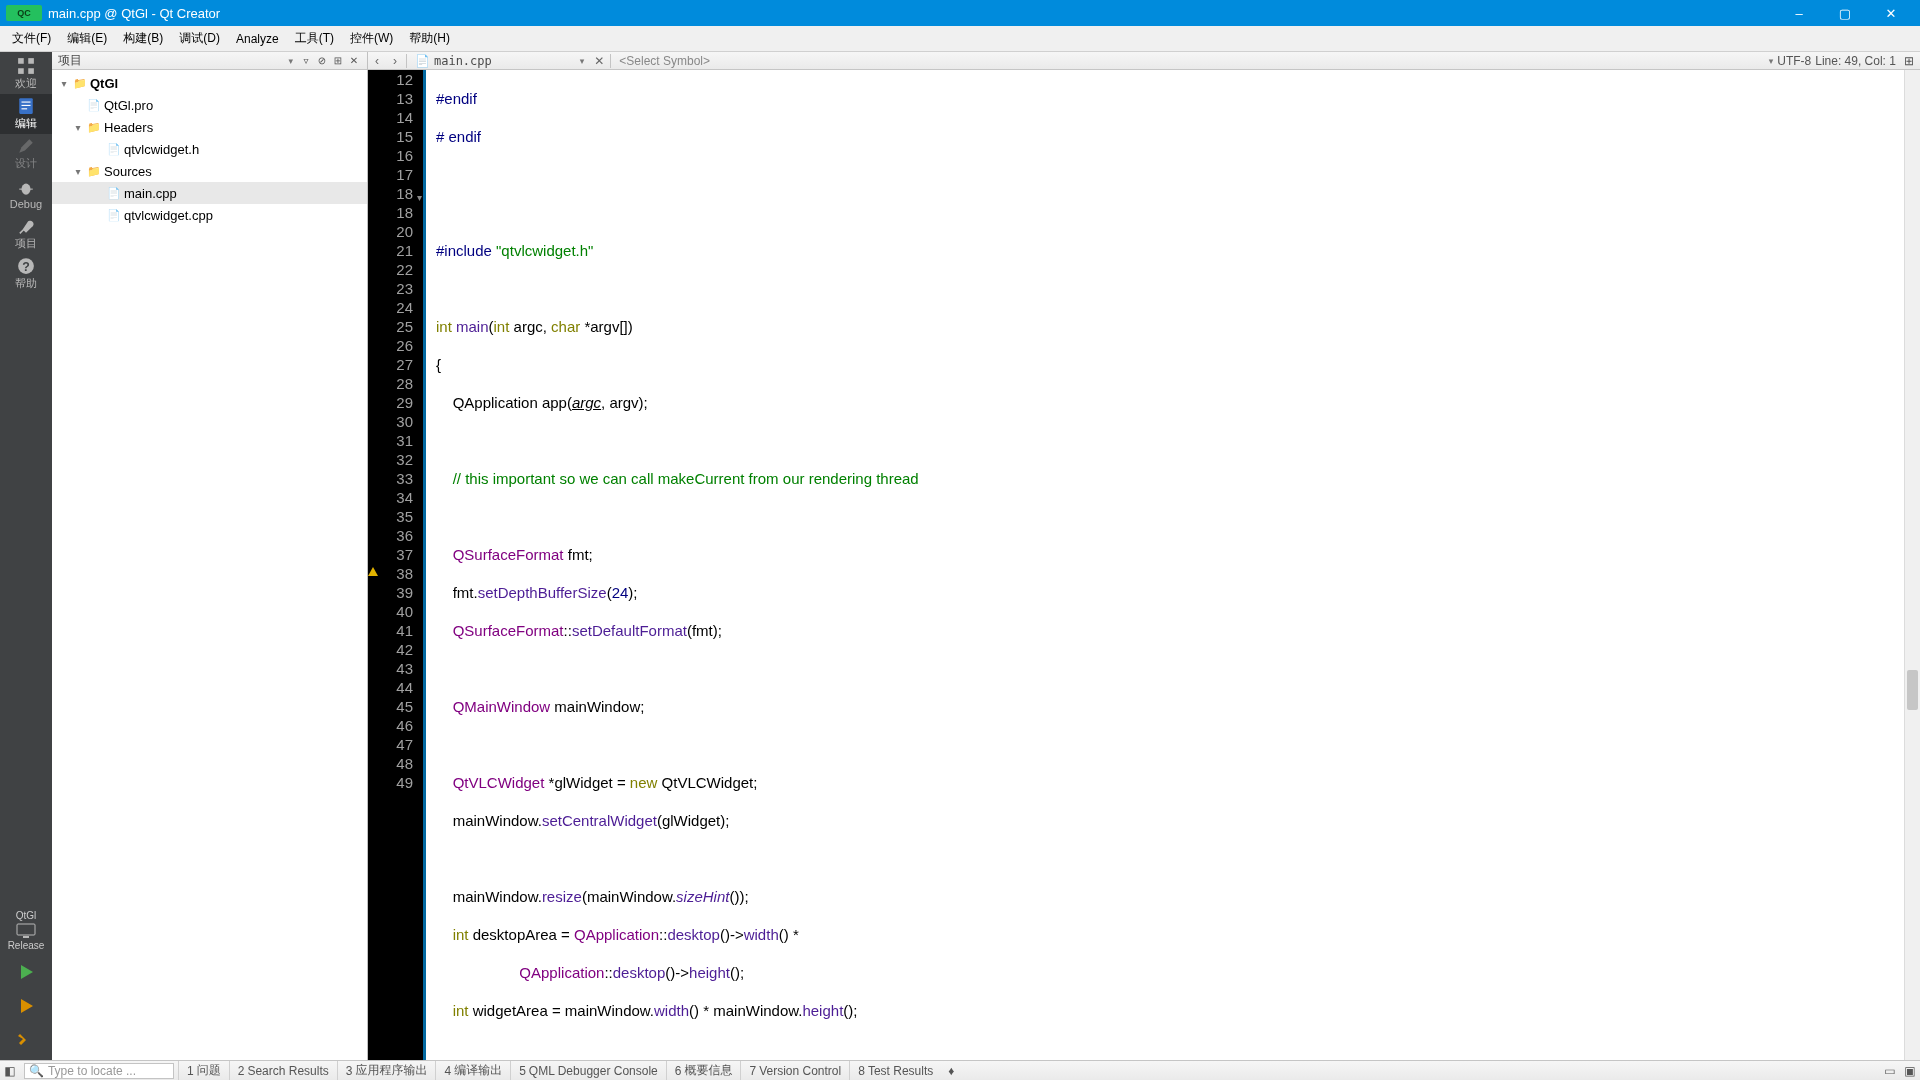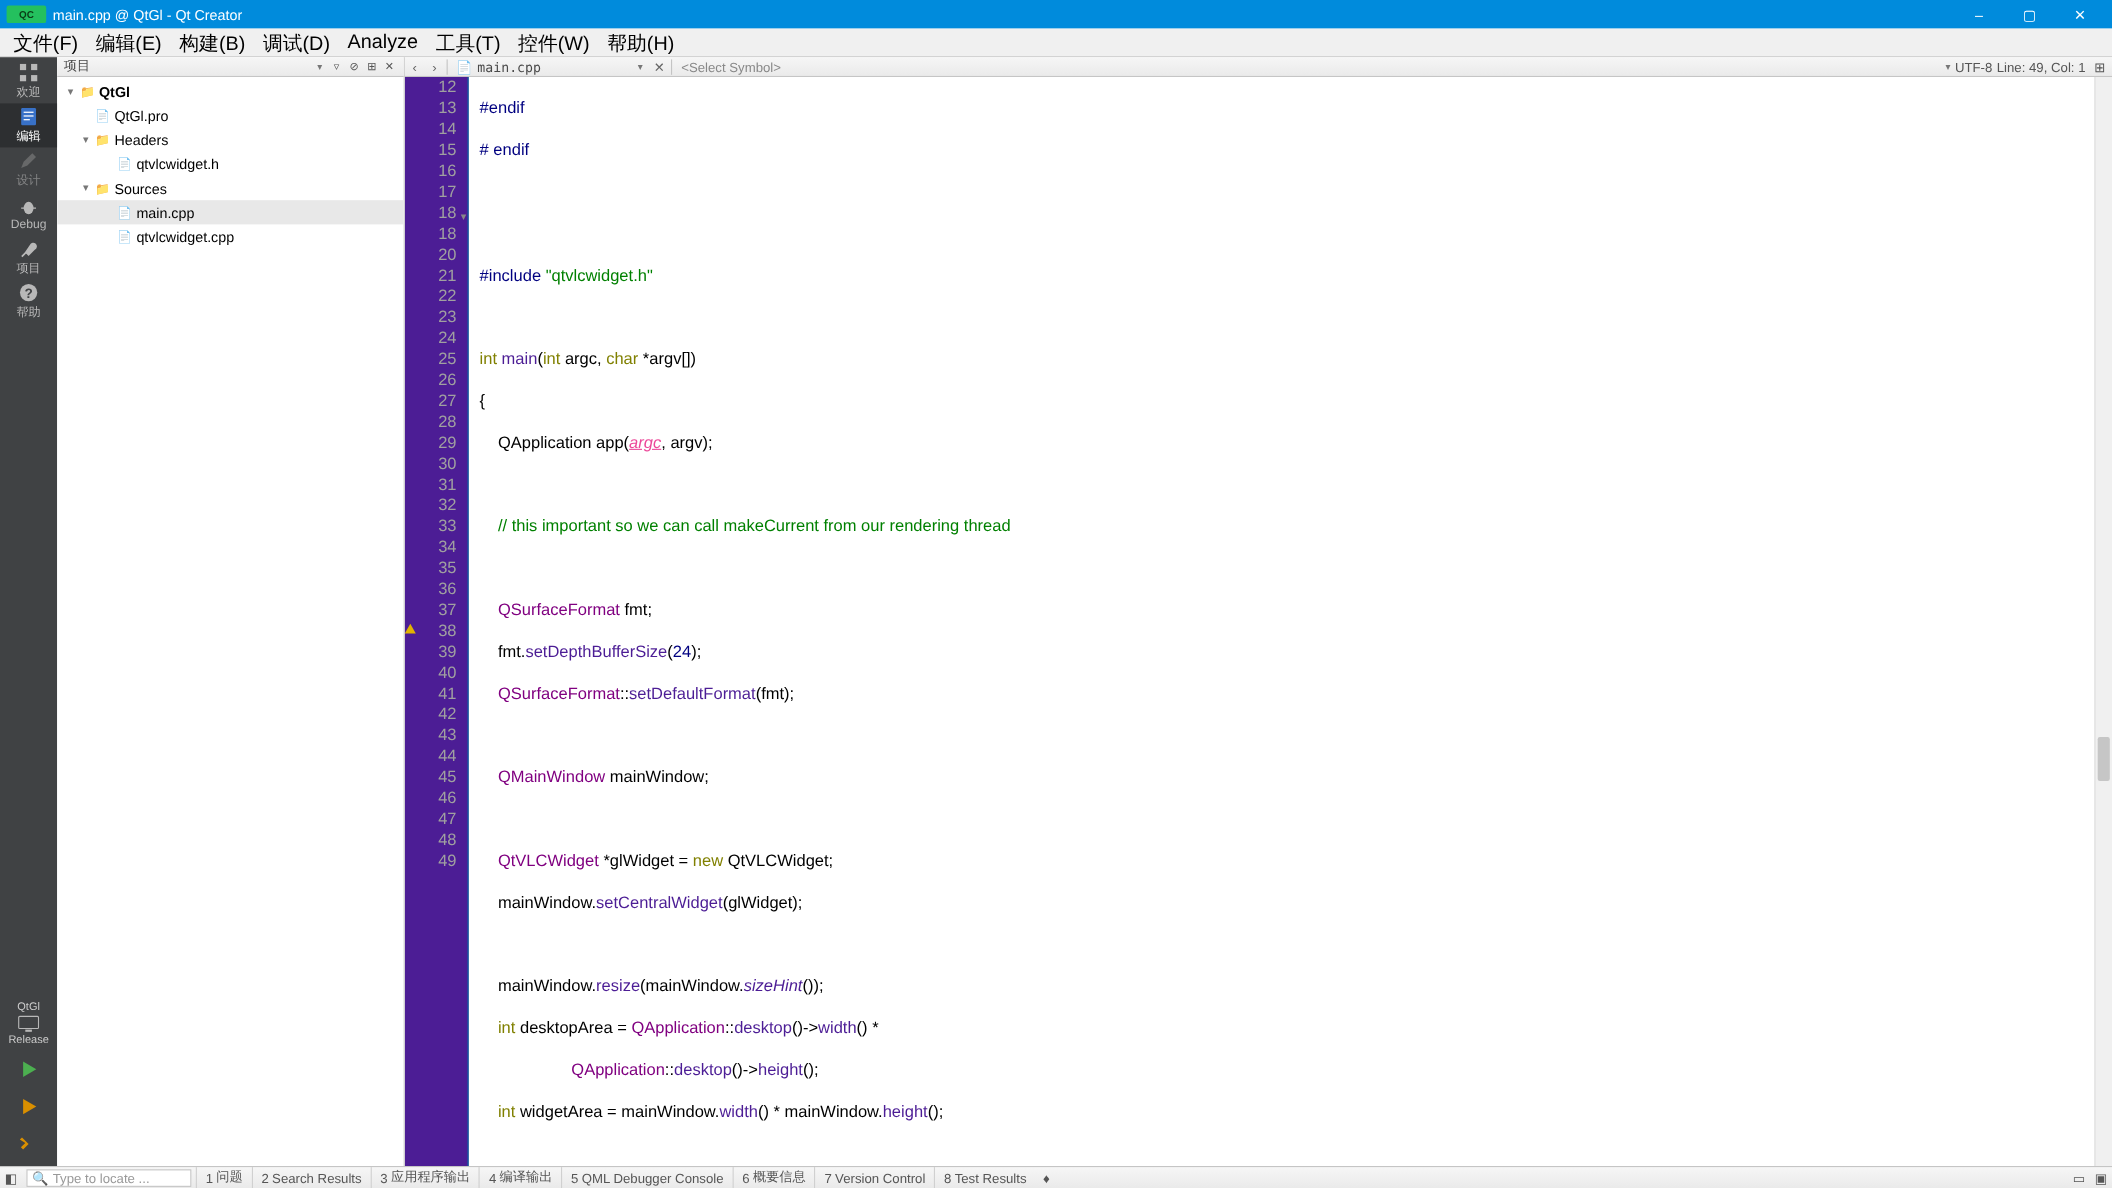--- a/index.html
+++ b/index.html
@@ -1,21 +1,21 @@
 <!DOCTYPE html>
 <html><head>
 <meta charset="utf-8">
 <style>
 * { margin:0; padding:0; box-sizing:border-box; font-family:"Microsoft YaHei","Segoe UI",sans-serif; }
 html,body { width:1920px; height:1080px; overflow:hidden; background:#fff; }
 .titlebar { height:26px; background:#008bdc; color:#fff; display:flex; align-items:center; padding:0 6px; font-size:13px; }
 .titlebar .qc-icon { width:36px; height:16px; background:#24c05e; border-radius:2px; display:flex; align-items:center; justify-content:center; font-size:9px; font-weight:bold; color:#0a3d15; margin-right:6px; }
 .titlebar .winbtns { margin-left:auto; display:flex; gap:0; }
 .titlebar .winbtn { width:46px; height:26px; display:flex; align-items:center; justify-content:center; color:#fff; font-size:13px; }
-.menubar { height:26px; background:#f0f0f0; border-bottom:1px solid #d0d0d0; display:flex; align-items:flex-end; padding:2px 4px; font-size:18px; }
+.menubar { height:26px; background:#f0f0f0; border-bottom:1px solid #d0d0d0; display:flex; align-items:flex-end; padding:2px 4px; font-size:12px; }
 .menubar .mitem { padding:0 8px; height:100%; display:flex; align-items:center; }
 .body { display:flex; height:calc(1080px - 26px - 26px - 20px); }
 .leftbar { width:52px; background:#404244; display:flex; flex-direction:column; align-items:center; padding-top:2px; color:#b8b8b8; font-size:11px; }
 .leftbar .lb-item { width:52px; height:40px; display:flex; flex-direction:column; align-items:center; justify-content:center; gap:1px; }
 .leftbar .lb-item.active { background:#2d2f31; color:#fff; }
 .leftbar .lb-item .ico { width:18px; height:18px; }
 .leftbar .spacer { flex:1; }
 .leftbar .lb-foot { width:52px; display:flex; flex-direction:column; align-items:center; gap:6px; padding-bottom:6px; }
 .leftbar .lb-foot .fitem { width:52px; height:28px; display:flex; align-items:center; justify-content:center; }
 .sidepanel { width:316px; background:#fff; border-right:1px solid #c0c0c0; display:flex; flex-direction:column; }
@@ -30,34 +30,34 @@
 .tree .d1 { padding-left:20px; }
 .tree .d2 { padding-left:40px; }
 .editor { flex:1; display:flex; flex-direction:column; }
 .ed-top { height:18px; background:linear-gradient(#f6f6f6,#eaeaea); border-bottom:1px solid #c5c5c5; display:flex; align-items:center; font-size:12px; color:#4a4a4a; }
 .ed-top .navbtn { width:18px; height:18px; display:flex; align-items:center; justify-content:center; color:#666; }
 .ed-top .doclabel { display:flex; align-items:center; gap:4px; padding:0 6px; }
 .ed-top .sep { width:1px; height:14px; background:#c4c4c4; margin:0 2px; }
 .ed-top .symbol { flex:1; padding:0 6px; color:#888; }
 .ed-top .status-right { padding:0 6px; font-family:Consolas,monospace; font-size:12px; color:#555; display:flex; align-items:center; gap:4px; }
 .codewrap { flex:1; display:flex; font-family:Consolas,"Courier New",monospace; font-size:15px; line-height:19px; position:relative; overflow:hidden; background:#fff; }
-.gutter { width:58px; text-align:right; color:#a0a0a0; padding:0 10px 0 0; background:#4c1d95; border-right:1px solid #0369a1; position:relative; }
+.gutter { width:58px; text-align:right; color:#a0a0a0; padding:0 10px 0 0; background:#000000; border-right:3px solid #0369a1; position:relative; }
 .gutter .gline { height:19px; position:relative; }
 .gutter .warn { position:absolute; left:0px; top:3px; width:0; height:0; border-left:5px solid transparent; border-right:5px solid transparent; border-bottom:9px solid #e2b300; }
 .gutter .fold { position:absolute; right:-9px; top:4px; font-size:10px; color:#888; }
 .code { flex:1; padding-left:10px; white-space:pre; position:relative; }
 .code .cline { height:19px; position:relative; }
 .kw { color:#808000; }
 .type { color:#800080; }
 .func { color:#4c1d95; }
 .str { color:#008000; }
 .cmt { color:#008000; }
 .num { color:#000080; }
 .pp { color:#000080; }
-.ident { color:#ec4899;text-decoration:underline; }
+.ident { color:#000000;text-decoration:underline; }
 .scrollbar-v { width:16px; background:#f0f0f0; border-left:1px solid #dcdcdc; position:relative; }
 .scrollbar-v .thumb { position:absolute; left:2px; right:2px; top:600px; height:40px; background:#c6c6c6; border-radius:2px; }
 .bottombar { height:20px; background:linear-gradient(#f6f6f6,#eaeaea); border-top:1px solid #c5c5c5; display:flex; align-items:center; font-size:12px; color:#555; }
 .bottombar .bicon { width:20px; height:20px; display:flex; align-items:center; justify-content:center; }
 .bottombar .searchbox { border:1px solid #c4c4c4; background:#fff; height:16px; width:150px; margin:0 4px; display:flex; align-items:center; padding:0 4px; color:#999; gap:4px; }
 .bottombar .btab { padding:0 8px; border-left:1px solid #d0d0d0; height:100%; display:flex; align-items:center; gap:3px; }
 .bottombar .sp { flex:1; }
 
 svg { display:block; }
 </style>

